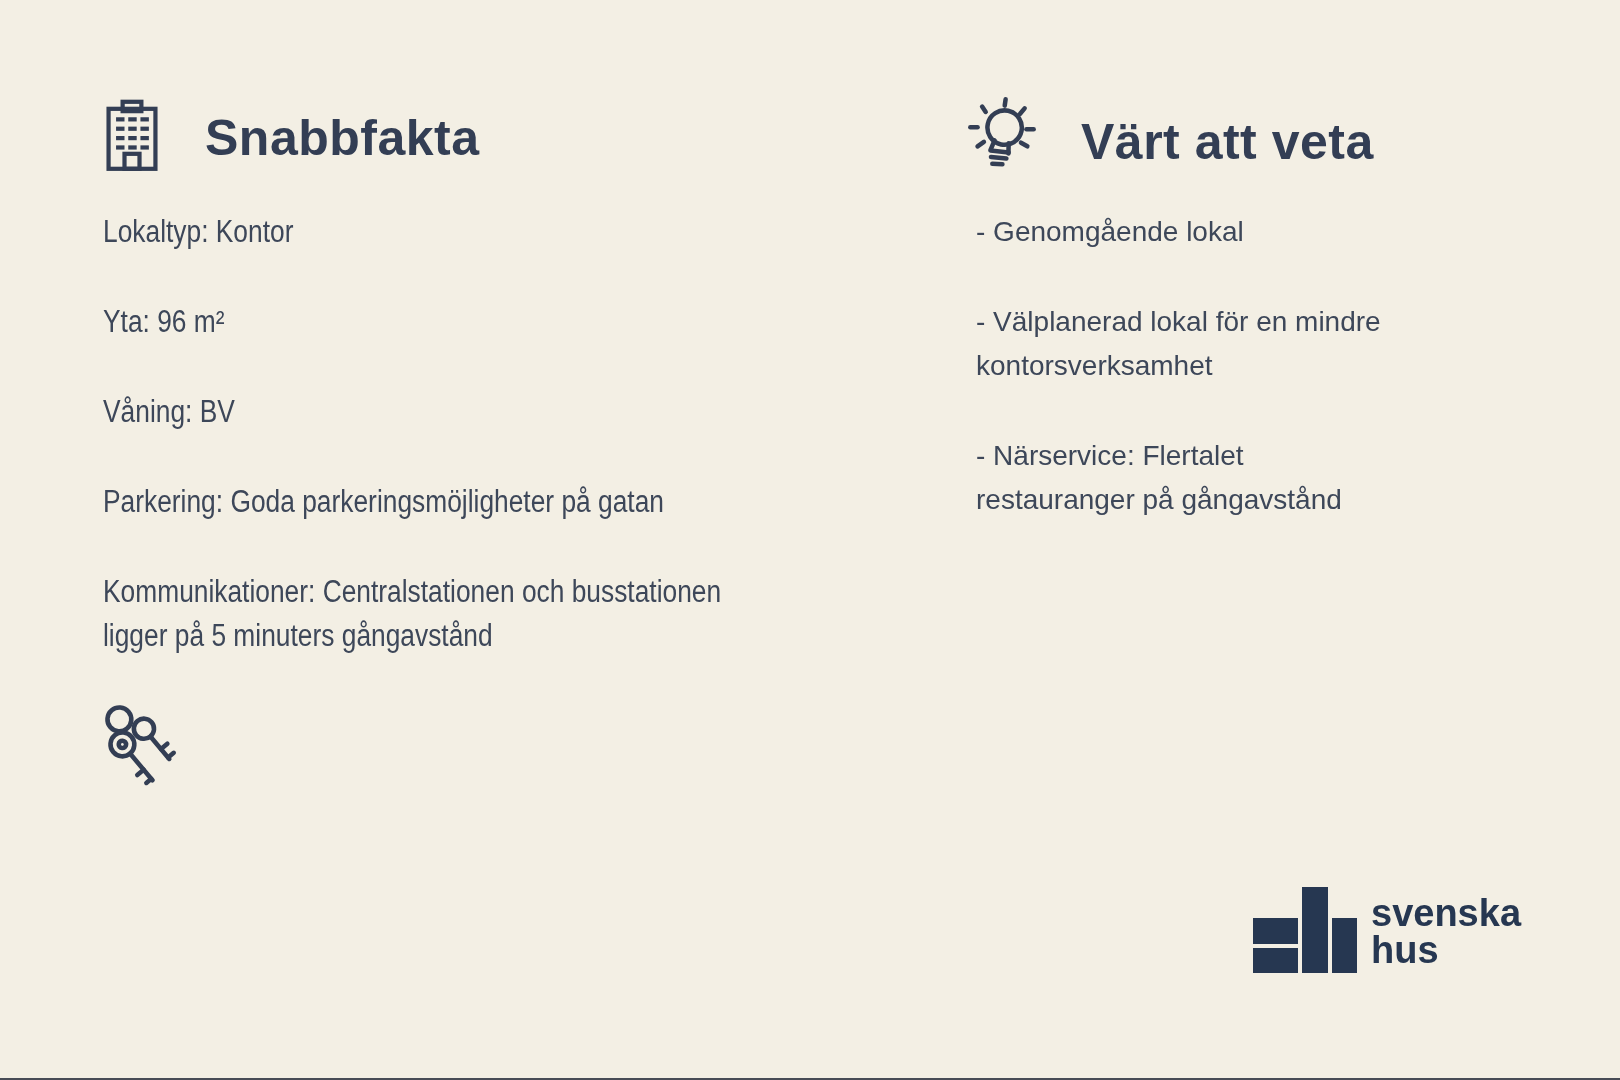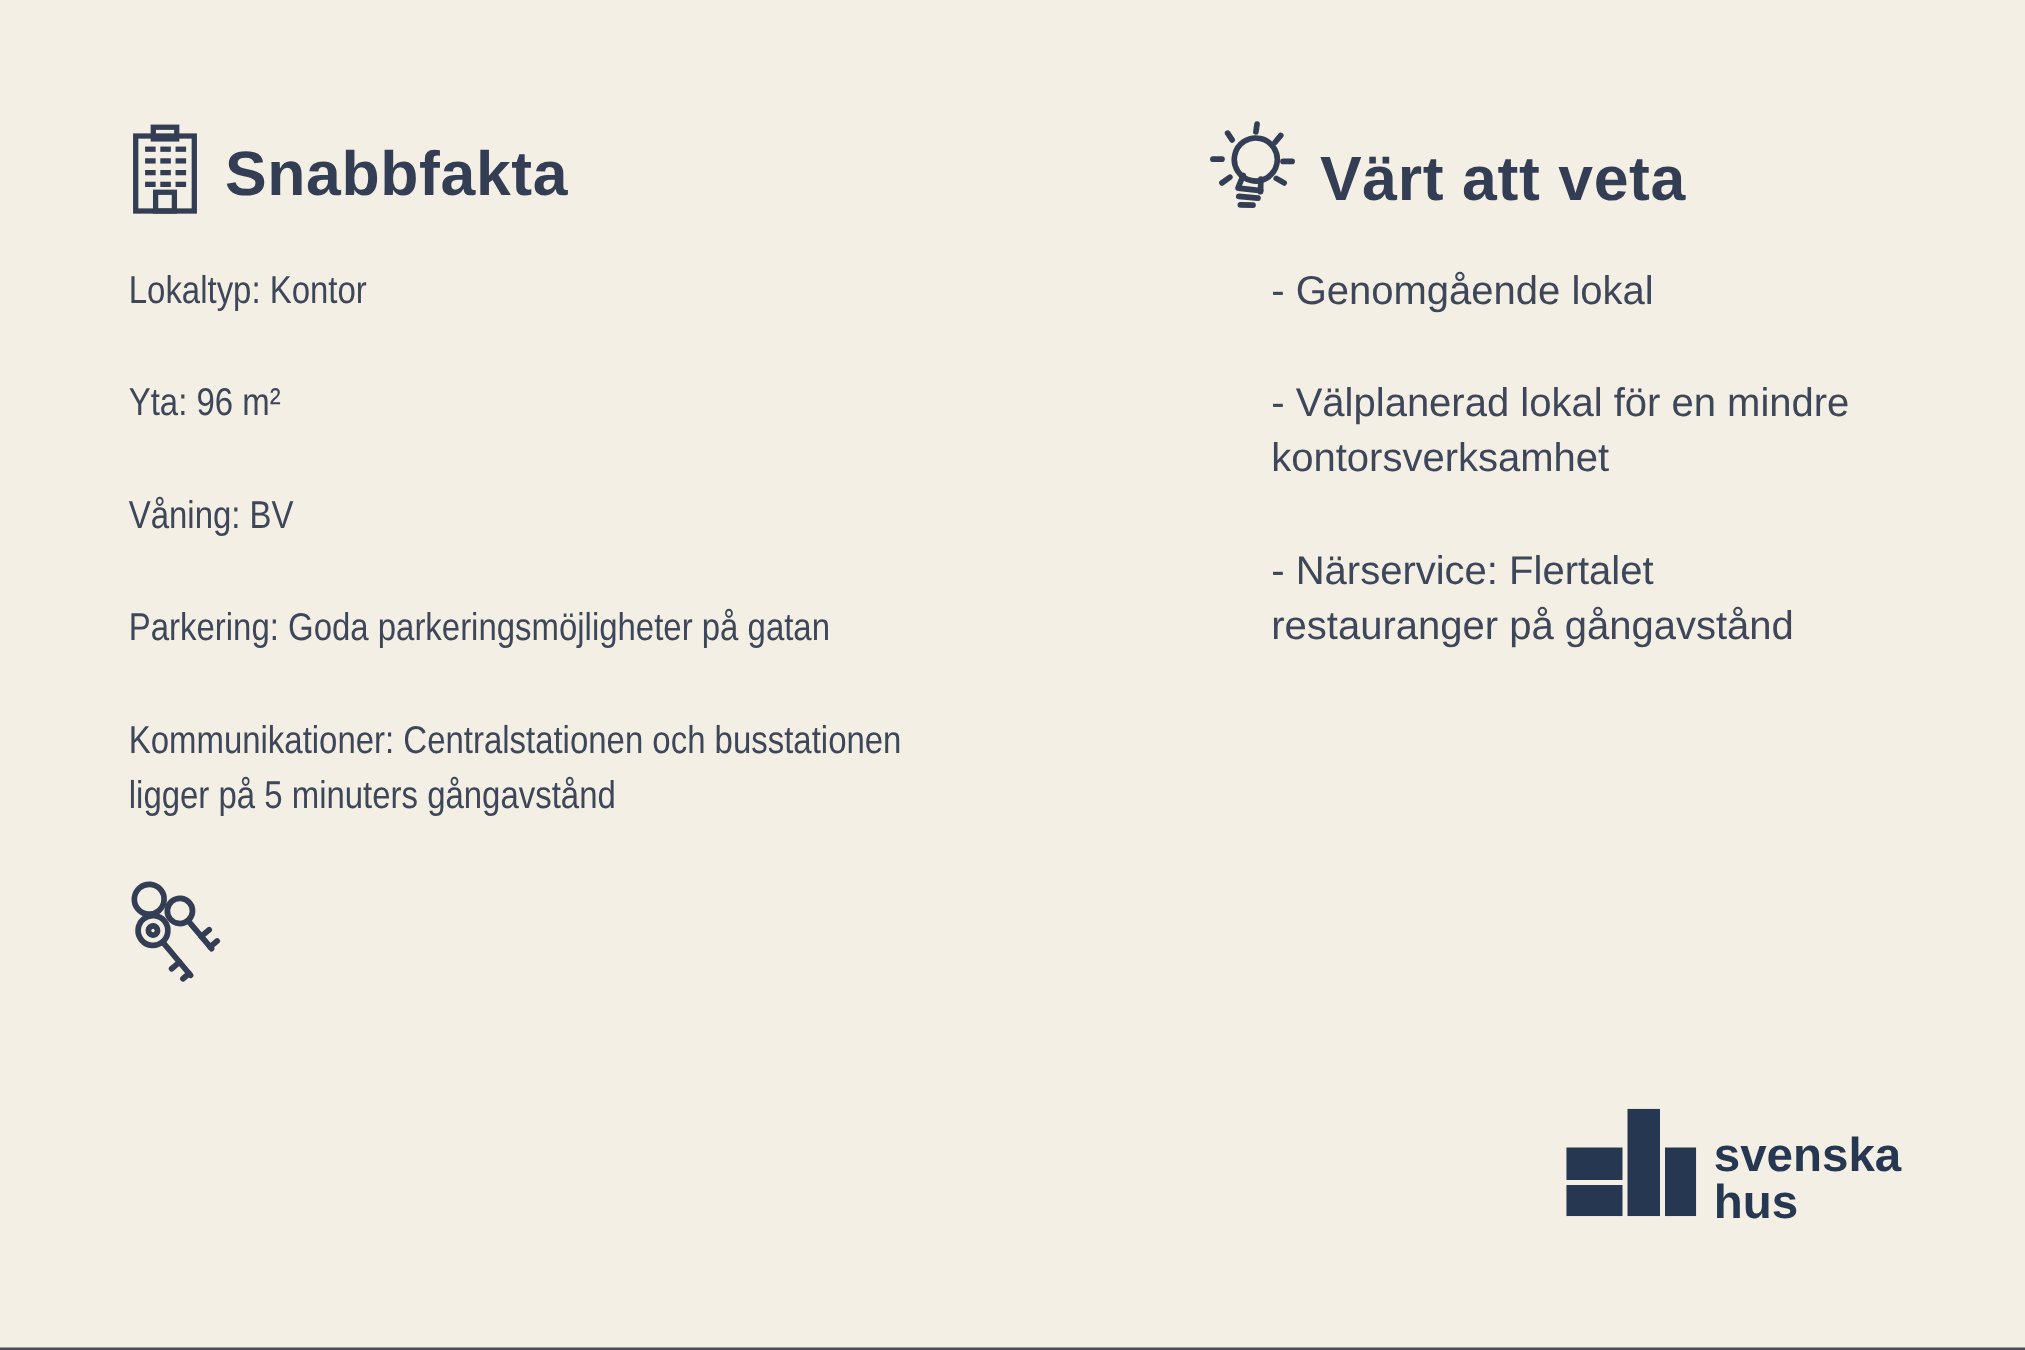--- a/index.html
+++ b/index.html
@@ -24,44 +24,45 @@
     align-items: center;
   }
   .section-header.left  { left: 102px; top: 96px;  gap: 18px; }
   .section-header.right { left: 964px; top: 96px;  gap: 16px; }
   .section-title {
     font-size: 50px;
     font-weight: 700;
     color: #333e54;
     letter-spacing: 0.5px;
     white-space: nowrap;
+    margin-left: 25px;
   }
   .hdr-icon { color: #333e54; display: block; }
 
   
   .facts {
     position: absolute;
     left: 103px;
     top: 210px;
     width: 1000px;
     font-size: 31px;
     line-height: 44px;
     color: #3d4759;
     transform: scaleX(0.85);
     transform-origin: 0 0;
   }
   .fact { margin-bottom: 46px; white-space: pre-line; }
 
   
   .notes {
     position: absolute;
-    left: 1017px;
+    left: 976px;
     top: 210px;
     width: 500px;
-    font-size: 32px;
+    font-size: 28px;
     line-height: 44px;
     color: #3d4759;
   }
   .note { margin-bottom: 46px; white-space: pre-line; }
 
   
   .keys {
     position: absolute;
     left: 96px;
     top: 690px;
@@ -72,21 +73,21 @@
   .logo {
     position: absolute;
     left: 1253px;
     top: 887px;
     display: flex;
     align-items: flex-start;
     gap: 14px;
     color: #263751;
   }
   .logo-wordmark {
-    margin-top: 20px;
+    margin-top: 8px;
     font-size: 38px;
     font-weight: 700;
     line-height: 37px;
     letter-spacing: 0px;
     color: #263751;
   }
   .logo-wordmark div { white-space: nowrap; }
 
   
   .bottom-edge {

